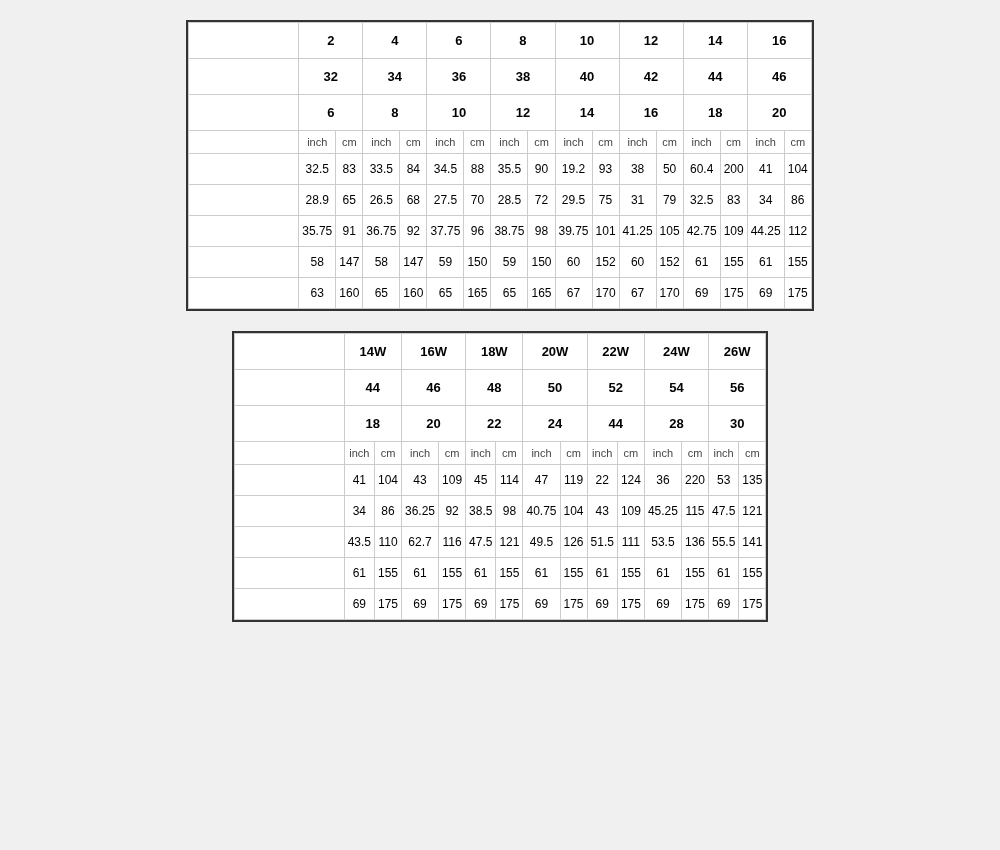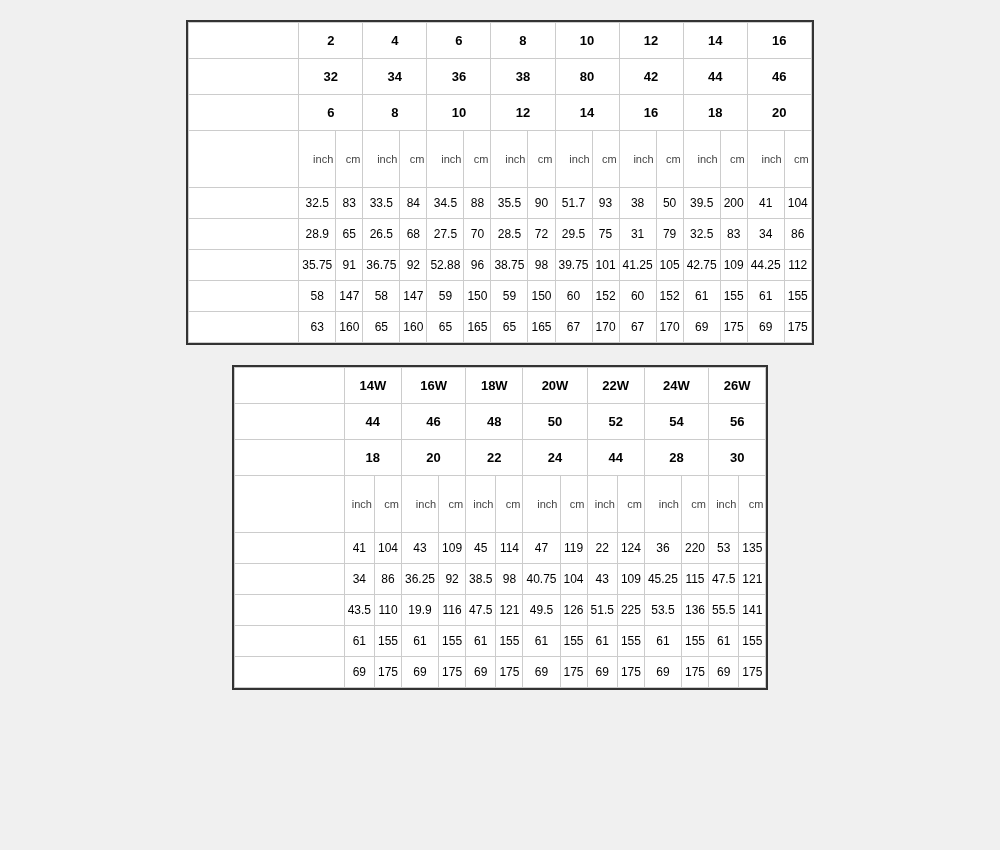--- a/index.html
+++ b/index.html
@@ -44,22 +44,21 @@
       background: #fff;
       font-weight: bold;
       font-size: 13px;
       padding: 10px 4px;
     }
 
     .unit-row td {
       background: #fff;
       font-size: 11px;
       color: #444;
-      padding: 22px 2px;
-      text-align: right;
+      padding: 5px 2px;
     }
 
     .data-row td {
       background: #fff;
       font-size: 12px;
       padding: 8px 3px;
     }
 
     .size-col {
       min-width: 40px;
@@ -83,21 +82,21 @@
       <td colspan="2" class="size-col">14</td>
       <td colspan="2" class="size-col">16</td>
     </tr>
 
     <tr class="header-row">
       <td class="label-cell">Europe size</td>
       <td colspan="2">32</td>
       <td colspan="2">34</td>
       <td colspan="2">36</td>
       <td colspan="2">38</td>
-      <td colspan="2">80</td>
+      <td colspan="2">40</td>
       <td colspan="2">42</td>
       <td colspan="2">44</td>
       <td colspan="2">46</td>
     </tr>
 
     <tr class="header-row">
       <td class="label-cell">UK Size</td>
       <td colspan="2">6</td>
       <td colspan="2">8</td>
       <td colspan="2">10</td>
@@ -131,25 +130,25 @@
     <tr class="data-row">
       <td class="label-cell">Bust</td>
       <td>32.5</td>
           <td>83</td>
       <td>33.5</td>
           <td>84</td>
       <td>34.5</td>
           <td>88</td>
       <td>35.5</td>
           <td>90</td>
-      <td>51.7</td>
+      <td>19.2</td>
           <td>93</td>
       <td>38</td>
           <td>50</td>
-      <td>39.5</td>
+      <td>60.4</td>
           <td>200</td>
       <td>41</td>
           <td>104</td>
     </tr>
 
     <tr class="data-row">
       <td class="label-cell">Waist</td>
       <td>28.9</td>
           <td>65</td>
       <td>26.5</td>
@@ -167,21 +166,21 @@
       <td>34</td>
           <td>86</td>
     </tr>
 
     <tr class="data-row">
       <td class="label-cell">Hips</td>
       <td>35.75</td>
           <td>91</td>
       <td>36.75</td>
           <td>92</td>
-      <td>52.88</td>
+      <td>37.75</td>
           <td>96</td>
       <td>38.75</td>
           <td>98</td>
       <td>39.75</td>
           <td>101</td>
       <td>41.25</td>
           <td>105</td>
       <td>42.75</td>
           <td>109</td>
       <td>44.25</td>
@@ -319,28 +318,28 @@
       <td>45.25</td>
           <td>115</td>
       <td>47.5</td>
           <td>121</td>
     </tr>
 
     <tr class="data-row">
       <td class="label-cell">Hips</td>
       <td>43.5</td>
           <td>110</td>
-      <td>19.9</td>
+      <td>62.7</td>
           <td>116</td>
       <td>47.5</td>
           <td>121</td>
       <td>49.5</td>
           <td>126</td>
       <td>51.5</td>
-          <td>225</td>
+          <td>111</td>
       <td>53.5</td>
           <td>136</td>
       <td>55.5</td>
           <td>141</td>
     </tr>
 
     <tr class="data-row">
       <td class="label-cell">Hollow to Hem</td>
       <td>61</td>
           <td>155</td>

